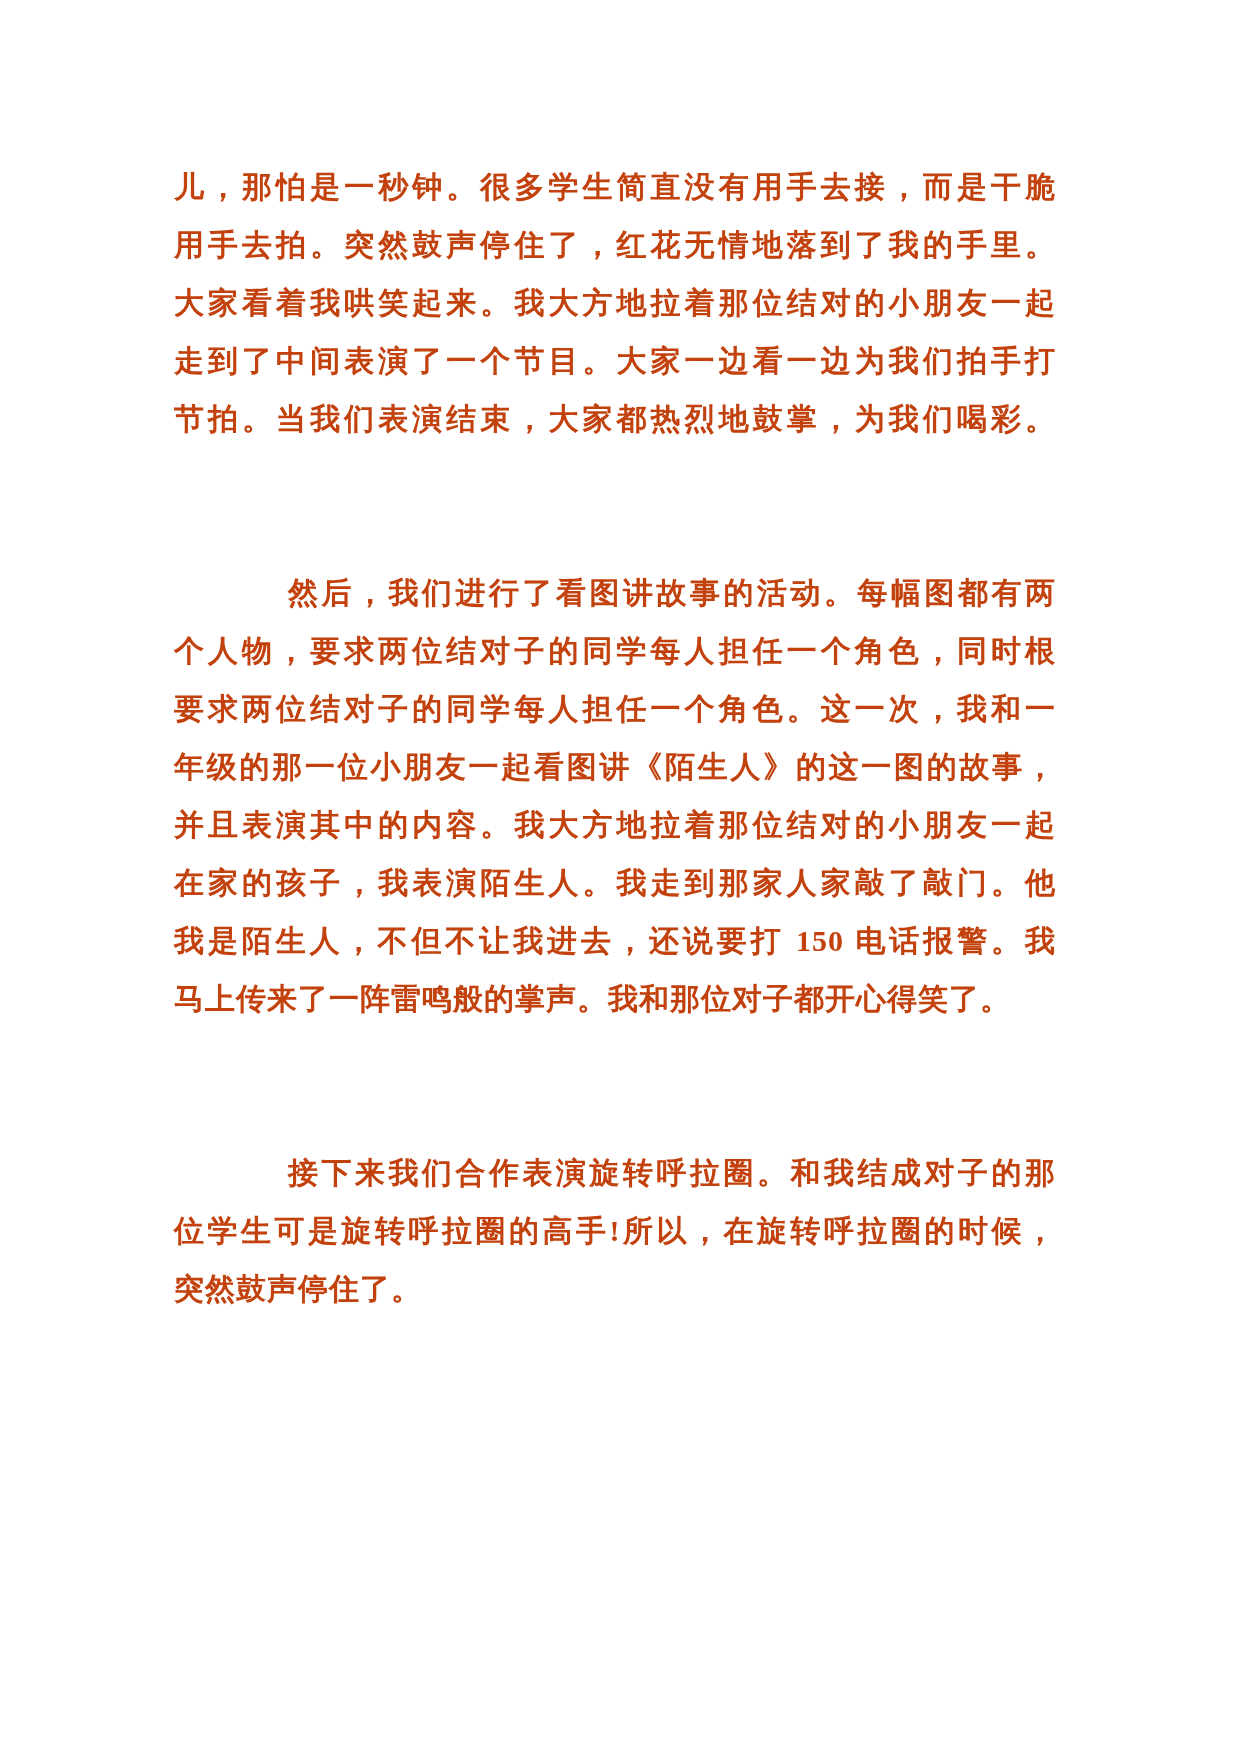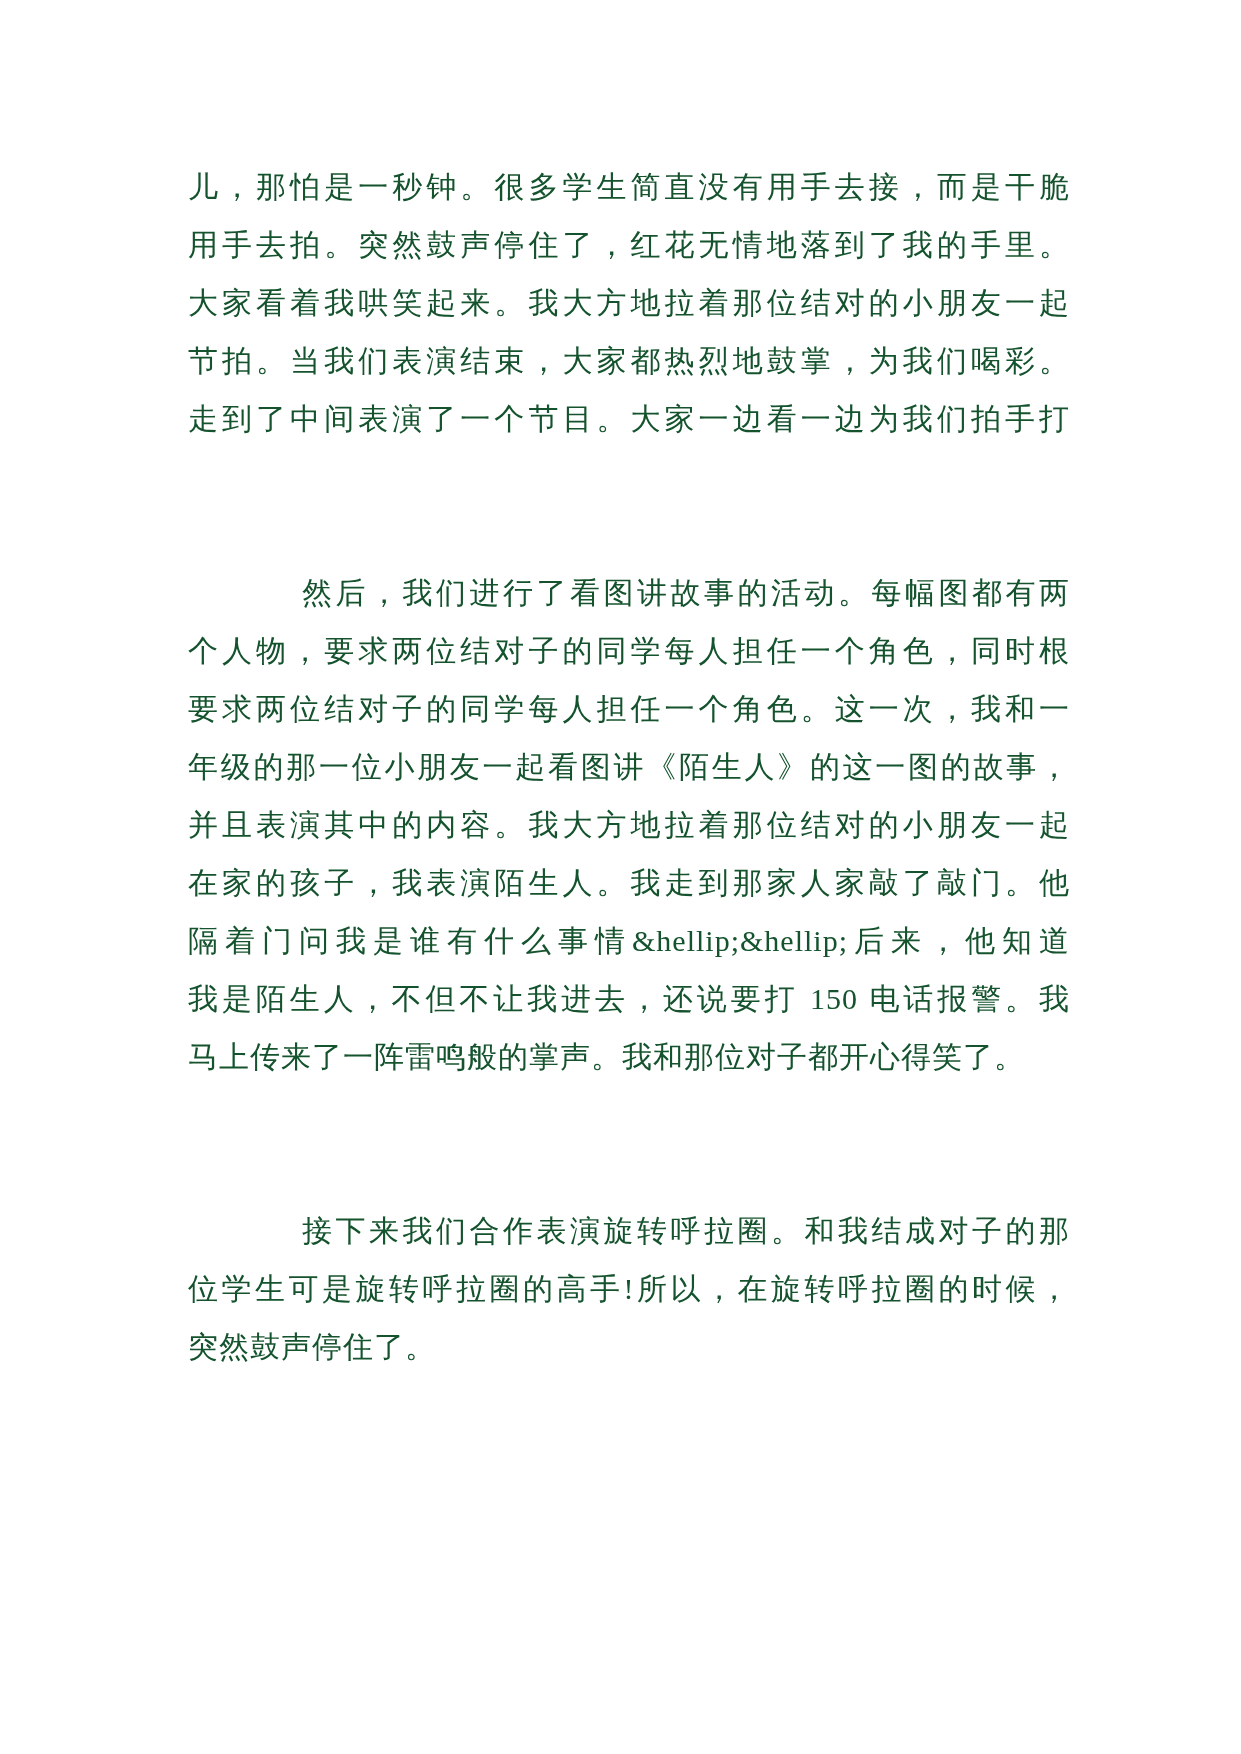--- a/index.html
+++ b/index.html
@@ -9,28 +9,29 @@
   }
   .page {
     position: relative;
     width: 1241px;
     height: 1754px;
     background: #ffffff;
     overflow: hidden;
   }
   .doc {
     position: absolute;
-    left: 188px;
+    left: 174px;
     top: 158px;
     width: 882px;
-    color: #14532d;
+    color: #c2410c;
     font-family: "Liberation Serif", "DejaVu Serif", serif;
     font-size: 30px;
     line-height: 58px;
     letter-spacing: 1px;
+    font-weight: bold;
   }
   .para {
     margin: 0;
   }
   .para + .para {
     margin-top: 116px;
   }
   .line {
     text-align: justify;
     text-align-last: justify;
@@ -46,32 +47,31 @@
 </head>
 <body>
 
 <div class="page">
   <div class="doc">
 
     <div class="para">
       <div class="line">儿，那怕是一秒钟。很多学生简直没有用手去接，而是干脆</div>
       <div class="line">用手去拍。突然鼓声停住了，红花无情地落到了我的手里。</div>
       <div class="line">大家看着我哄笑起来。我大方地拉着那位结对的小朋友一起</div>
+      <div class="line">走到了中间表演了一个节目。大家一边看一边为我们拍手打</div>
       <div class="line">节拍。当我们表演结束，大家都热烈地鼓掌，为我们喝彩。</div>
-      <div class="line">走到了中间表演了一个节目。大家一边看一边为我们拍手打</div>
     </div>
 
     <div class="para">
       <div class="line indent">然后，我们进行了看图讲故事的活动。每幅图都有两</div>
       <div class="line">个人物，要求两位结对子的同学每人担任一个角色，同时根</div>
       <div class="line">要求两位结对子的同学每人担任一个角色。这一次，我和一</div>
       <div class="line">年级的那一位小朋友一起看图讲《陌生人》的这一图的故事，</div>
       <div class="line">并且表演其中的内容。我大方地拉着那位结对的小朋友一起</div>
       <div class="line">在家的孩子，我表演陌生人。我走到那家人家敲了敲门。他</div>
-      <div class="line">隔着门问我是谁有什么事情&amp;hellip;&amp;hellip;后来，他知道</div>
       <div class="line">我是陌生人，不但不让我进去，还说要打 150 电话报警。我</div>
       <div class="line short">马上传来了一阵雷鸣般的掌声。我和那位对子都开心得笑了。</div>
     </div>
 
     <div class="para">
       <div class="line indent">接下来我们合作表演旋转呼拉圈。和我结成对子的那</div>
       <div class="line">位学生可是旋转呼拉圈的高手!所以，在旋转呼拉圈的时候，</div>
       <div class="line short">突然鼓声停住了。</div>
     </div>
 

